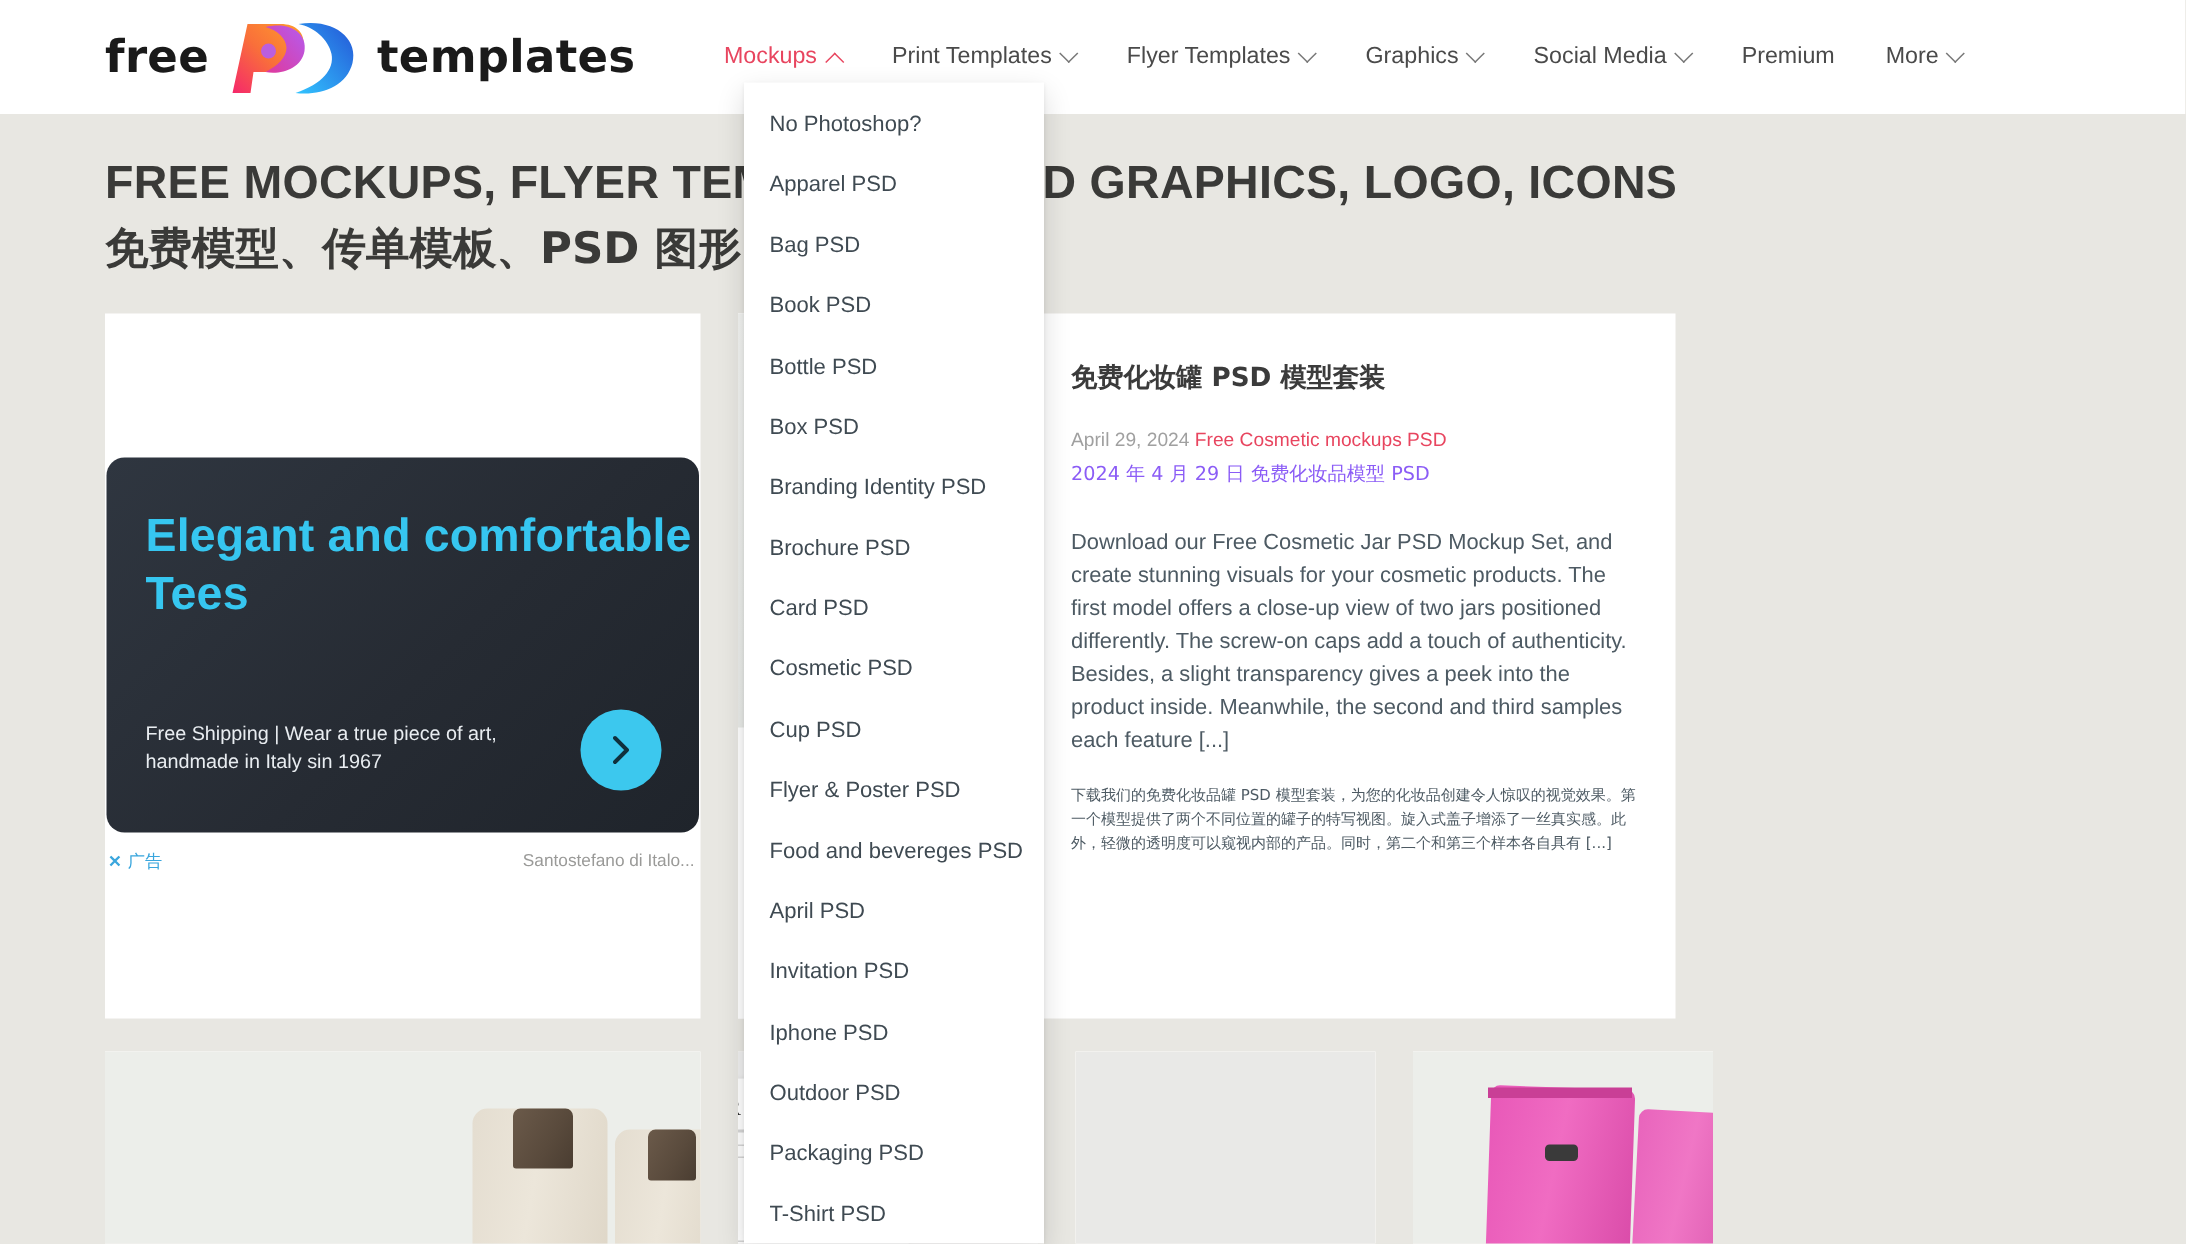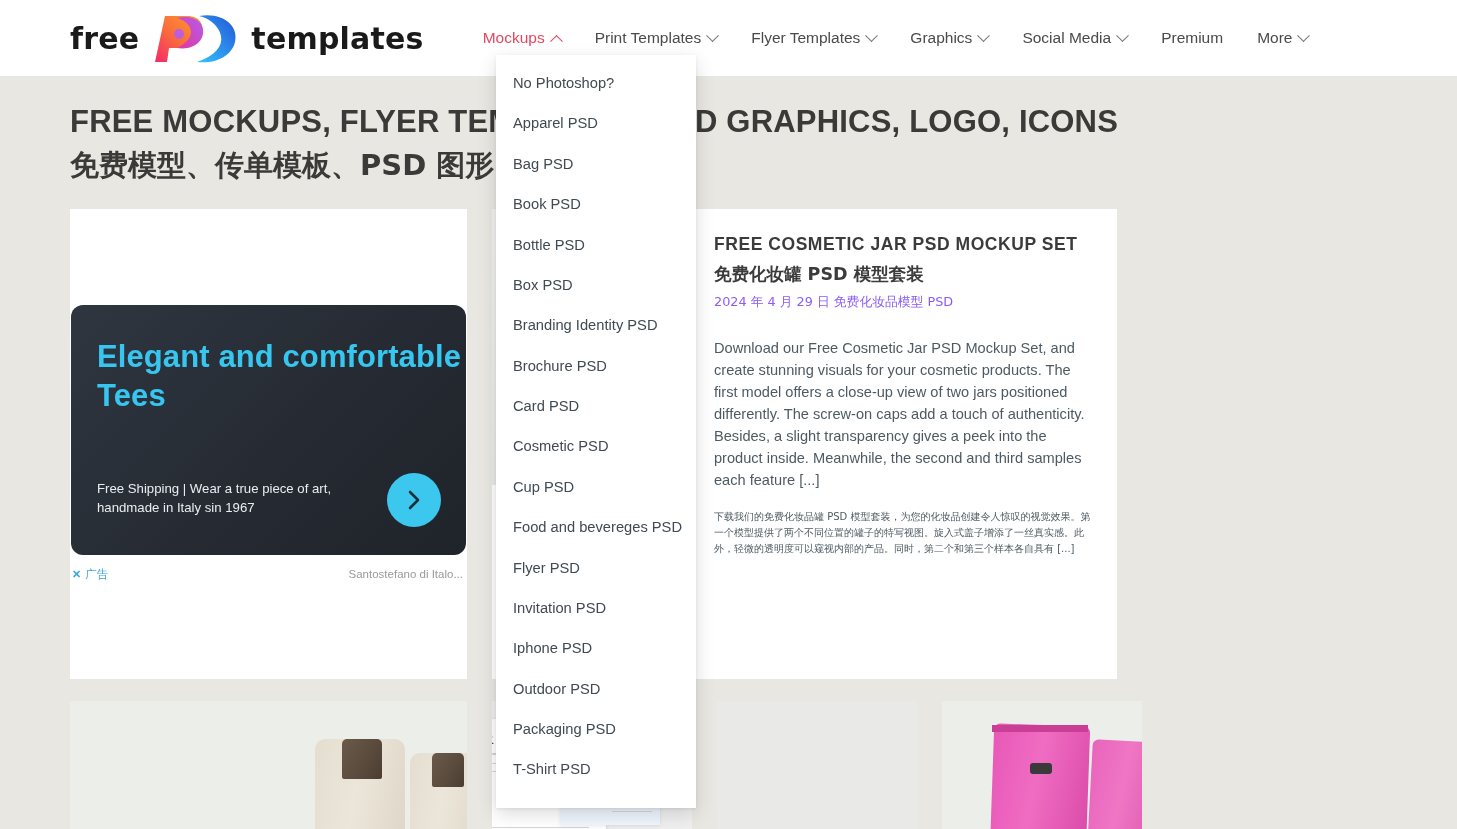--- a/index.html
+++ b/index.html
@@ -426,22 +426,25 @@
             <div class="jar-text">
               <span>COSMETIC JAR</span>
               <small>free mockup</small>
             </div>
           </div>
           <div class="jar-shadow"></div>
         </div>
       </div>
 
       <div class="post-body">
-        <div class="post-title">FREE COSMETIC JAR PSD MOCKUP SET</div>
         <div class="post-title-cn">免费化妆罐 PSD 模型套装</div>
+        <div class="post-meta">
+          <span>April 29, 2024</span>
+          <a>Free Cosmetic mockups PSD</a>
+        </div>
         <div class="post-meta-cn">2024 年 4 月 29 日 免费化妆品模型 PSD</div>
         <div class="post-p">Download our Free Cosmetic Jar PSD Mockup Set, and create stunning visuals for your cosmetic products. The first model offers a close-up view of two jars positioned differently. The screw-on caps add a touch of authenticity. Besides, a slight transparency gives a peek into the product inside. Meanwhile, the second and third samples each feature [...]</div>
         <div class="post-p-cn">下载我们的免费化妆品罐 PSD 模型套装，为您的化妆品创建令人惊叹的视觉效果。第一个模型提供了两个不同位置的罐子的特写视图。旋入式盖子增添了一丝真实感。此外，轻微的透明度可以窥视内部的产品。同时，第二个和第三个样本各自具有 [...]</div>
       </div>
     </div>
   </div>
 
   <div class="grid2">
 
     <div class="card2 c2a">
@@ -497,20 +500,21 @@
   <div class="dd-item">Apparel PSD</div>
   <div class="dd-item">Bag PSD</div>
   <div class="dd-item">Book PSD</div>
   <div class="dd-item">Bottle PSD</div>
   <div class="dd-item">Box PSD</div>
   <div class="dd-item">Branding Identity PSD</div>
   <div class="dd-item">Brochure PSD</div>
   <div class="dd-item">Card PSD</div>
   <div class="dd-item">Cosmetic PSD</div>
   <div class="dd-item">Cup PSD</div>
+  <div class="dd-item">Flyer &amp; Poster PSD</div>
   <div class="dd-item">Food and bevereges PSD</div>
-  <div class="dd-item">Flyer PSD</div>
+  <div class="dd-item">April PSD</div>
   <div class="dd-item">Invitation PSD</div>
   <div class="dd-item">Iphone PSD</div>
   <div class="dd-item">Outdoor PSD</div>
   <div class="dd-item">Packaging PSD</div>
   <div class="dd-item">T-Shirt PSD</div>
 </div>
 
 </body></html>

